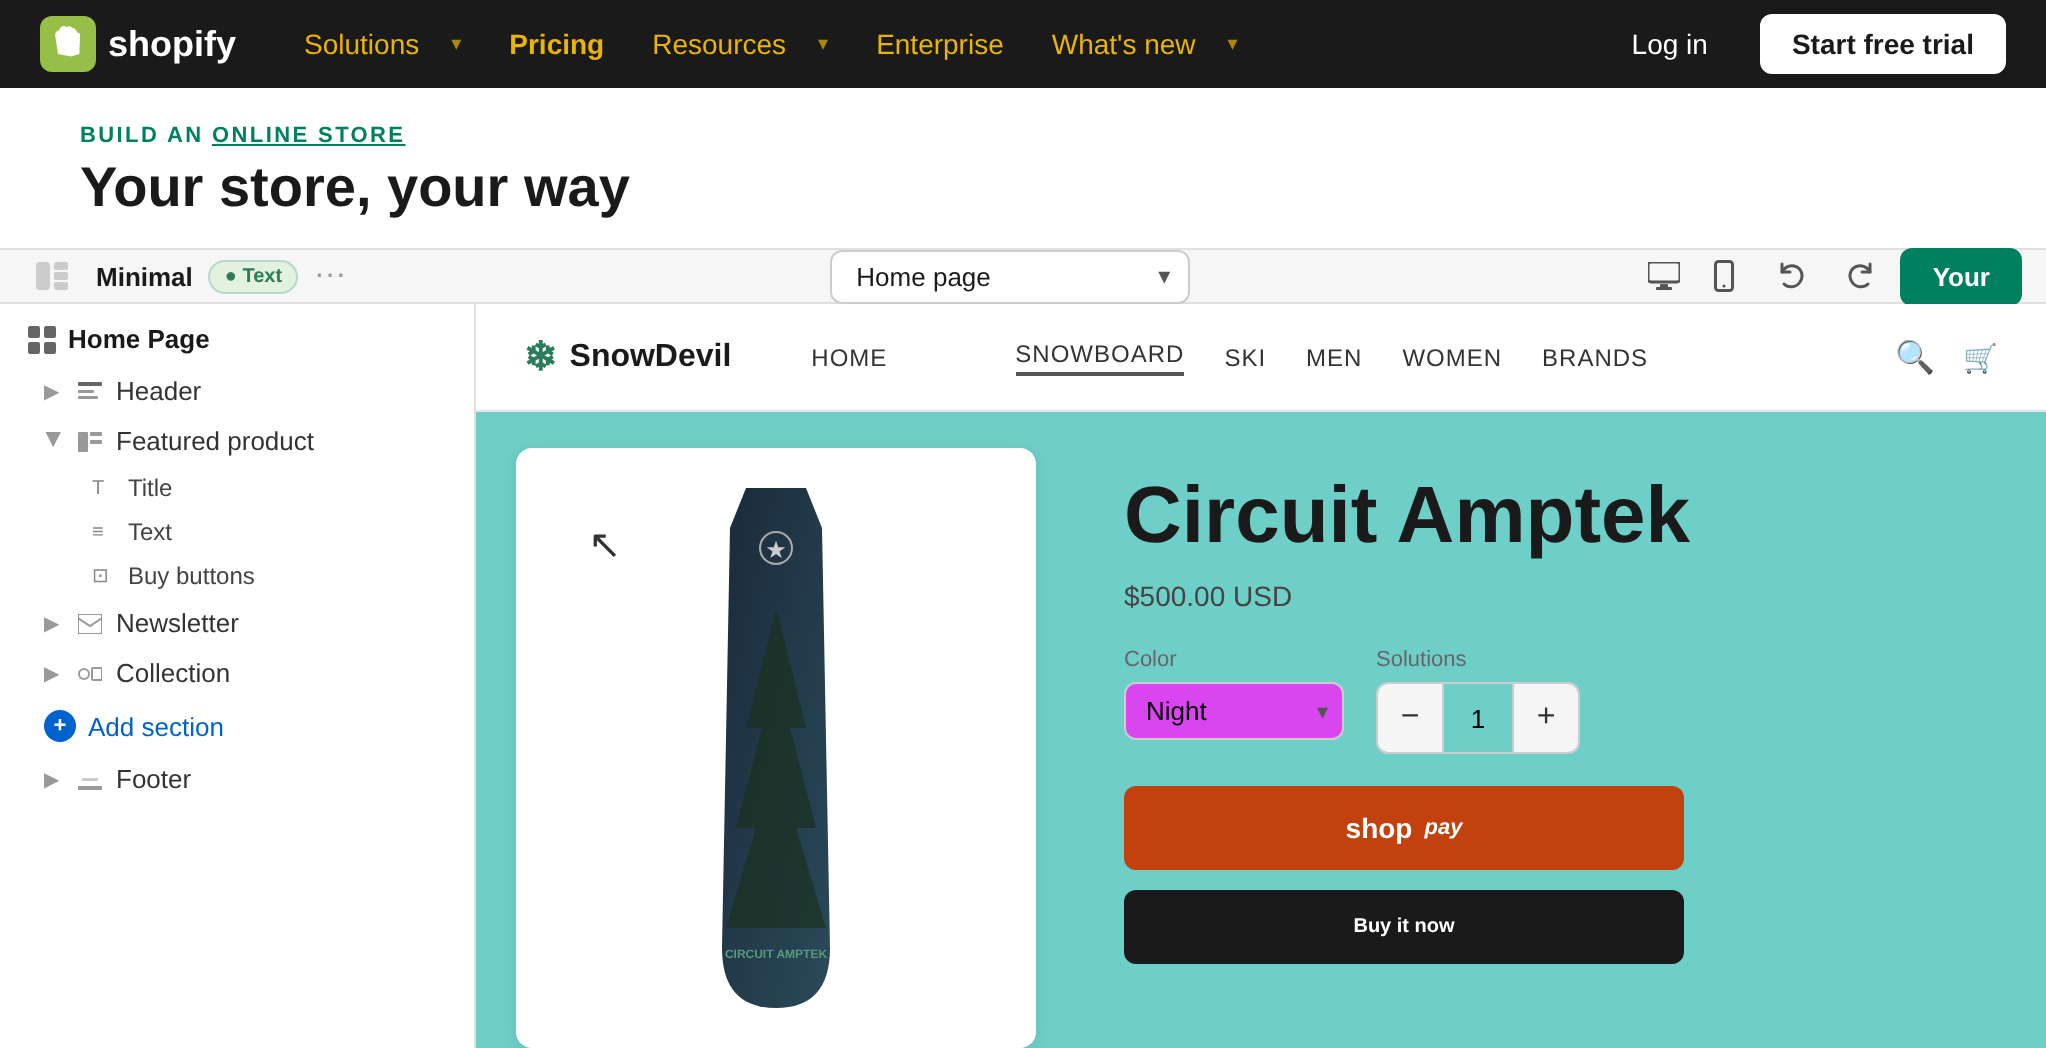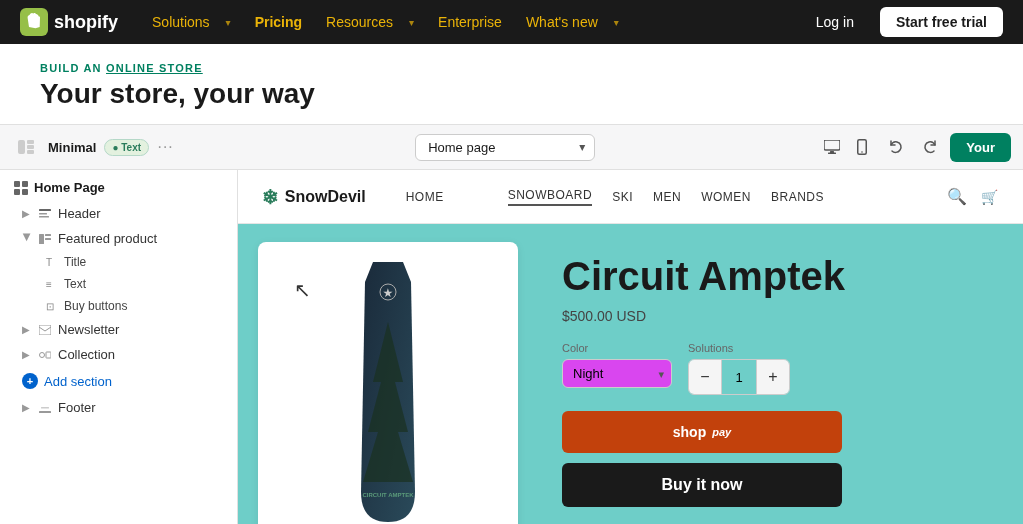--- a/index.html
+++ b/index.html
@@ -98,21 +98,21 @@
       font-weight: 700;
       color: #1a1a1a;
       margin-top: 4px;
     }
 
     
     .editor-toolbar {
       background: #f6f6f7;
       border-top: 1px solid #e0e0e0;
       border-bottom: 1px solid #e0e0e0;
-      height: 46px;
+      height: 28px;
       display: flex;
       align-items: center;
       padding: 0 12px;
       gap: 8px;
     }
     .toolbar-left {
       display: flex;
       align-items: center;
       gap: 8px;
       width: 180px;
@@ -478,21 +478,21 @@
       gap: 6px;
     }
     .buy-now-btn {
       background: #1a1a1a;
       color: #fff;
       border: none;
       border-radius: 6px;
       width: 100%;
       max-width: 280px;
       padding: 13px;
-      font-size: 16px;
+      font-size: 10px;
       font-weight: 600;
       cursor: pointer;
     }
   </style>
 </head>
 <body>
 
 <nav class="top-nav">
   <a class="shopify-logo" href="#">
     <div class="shopify-logo-icon">

